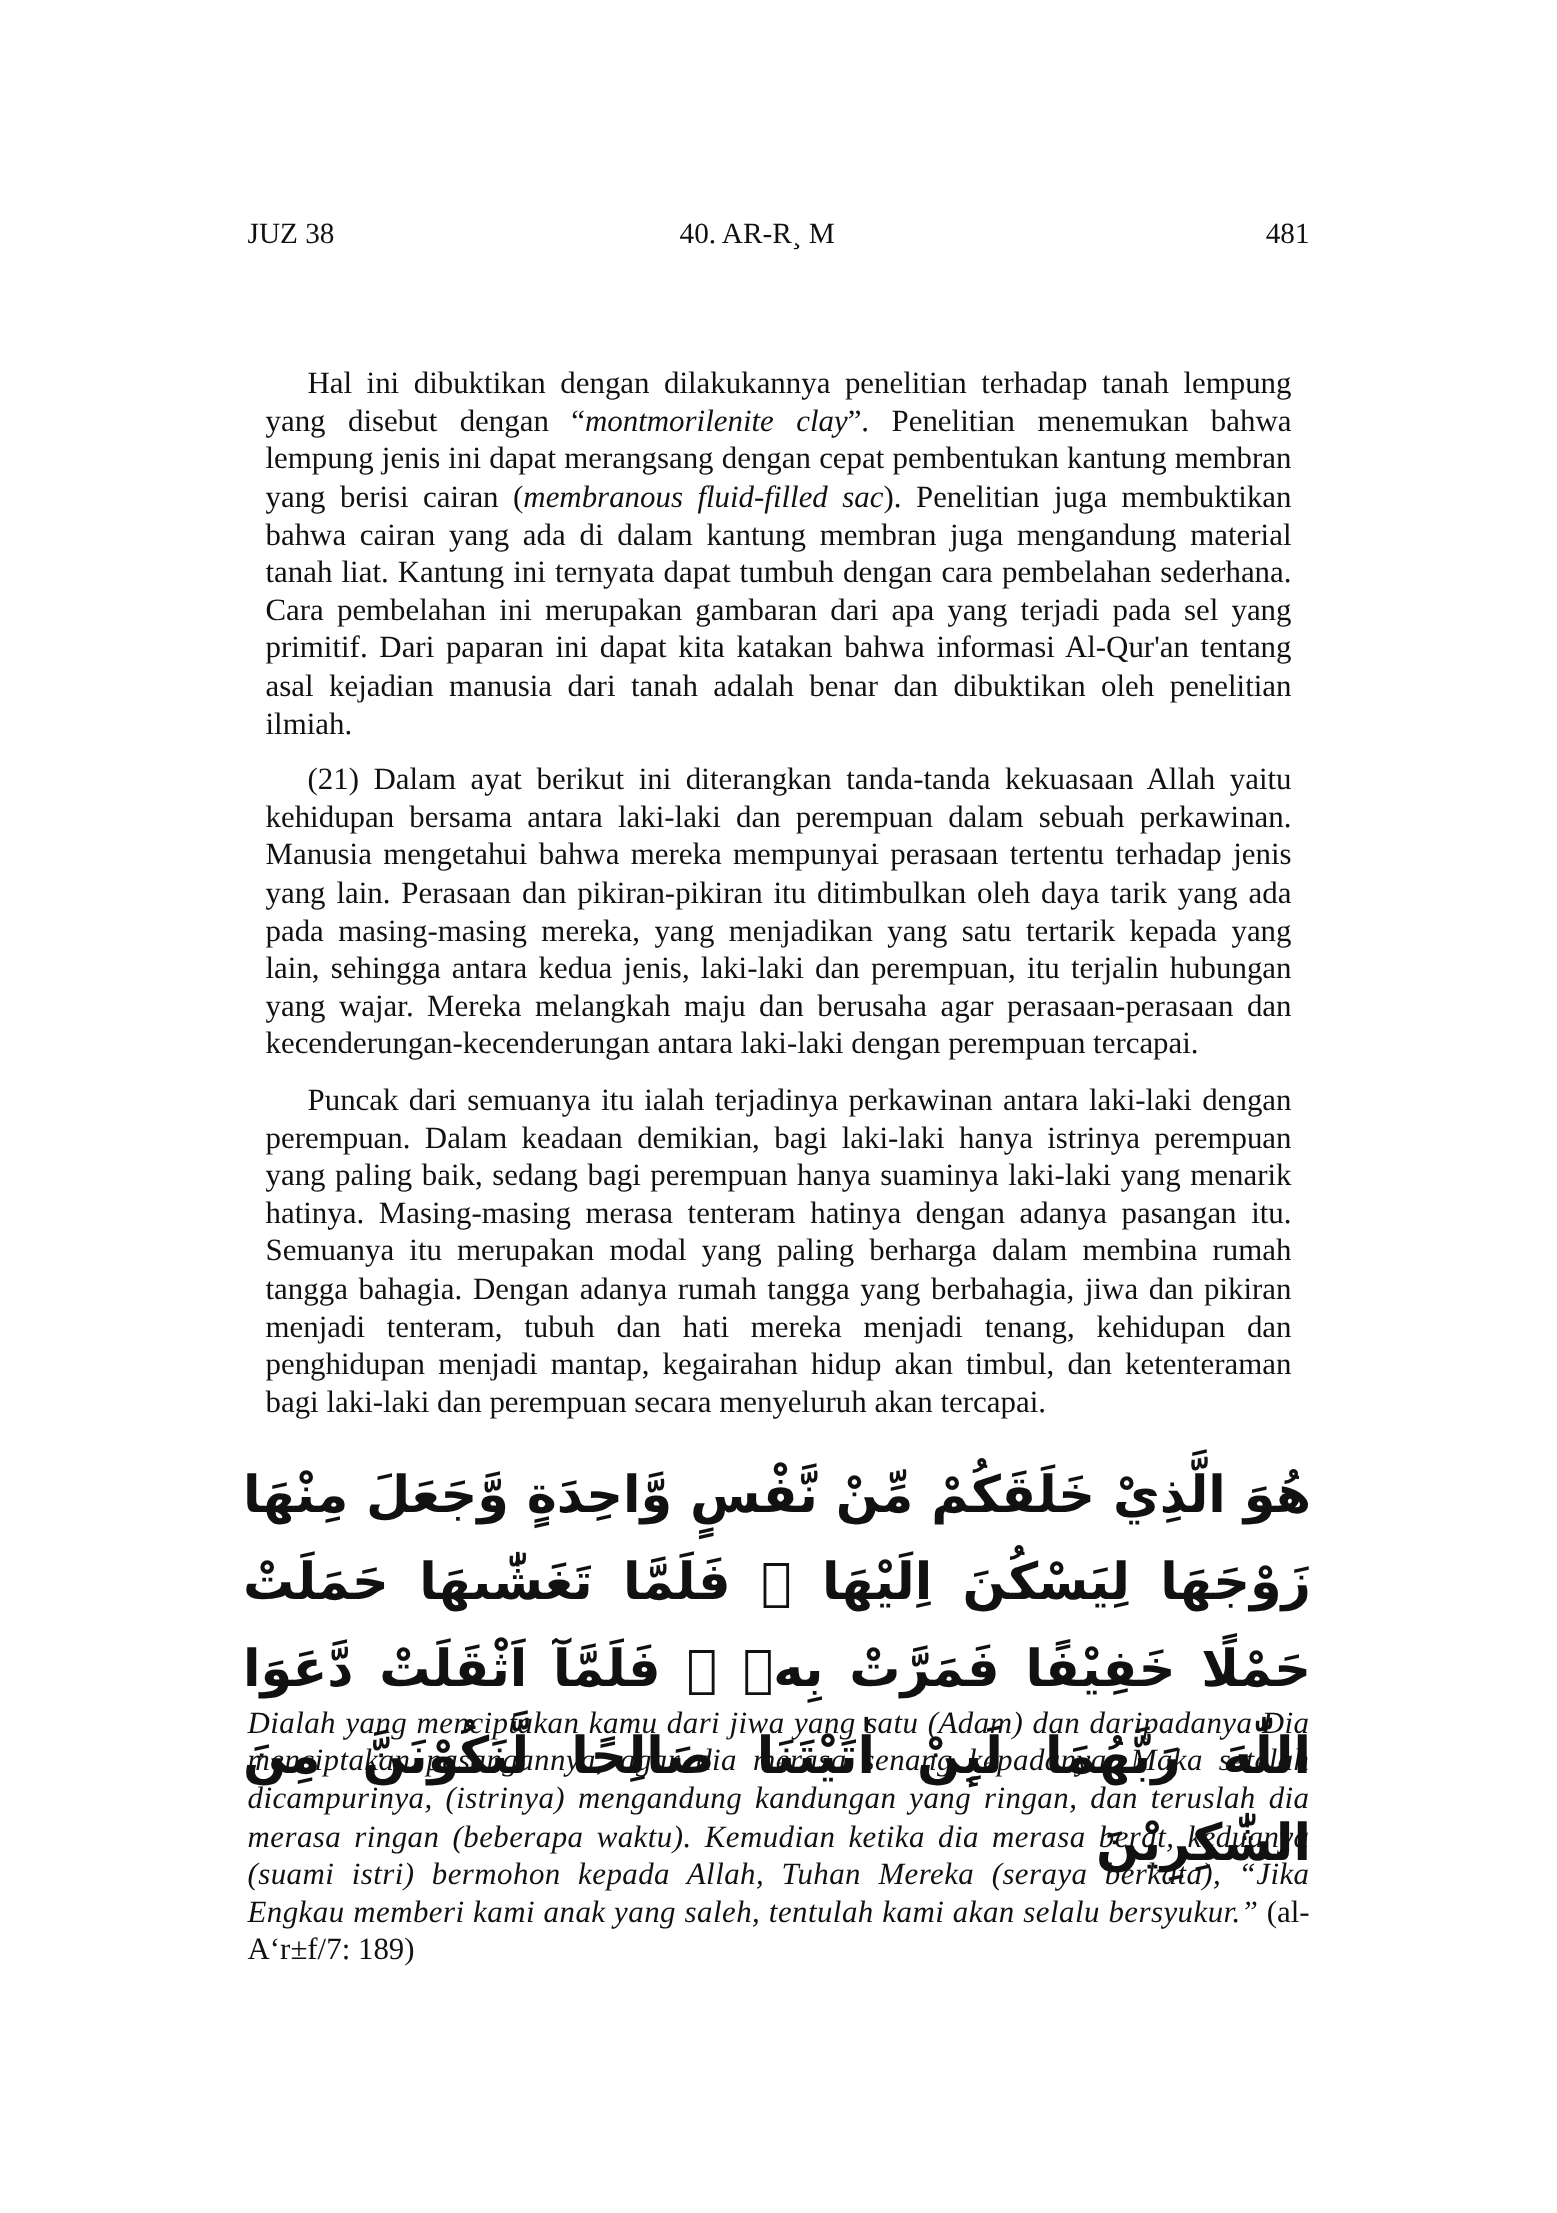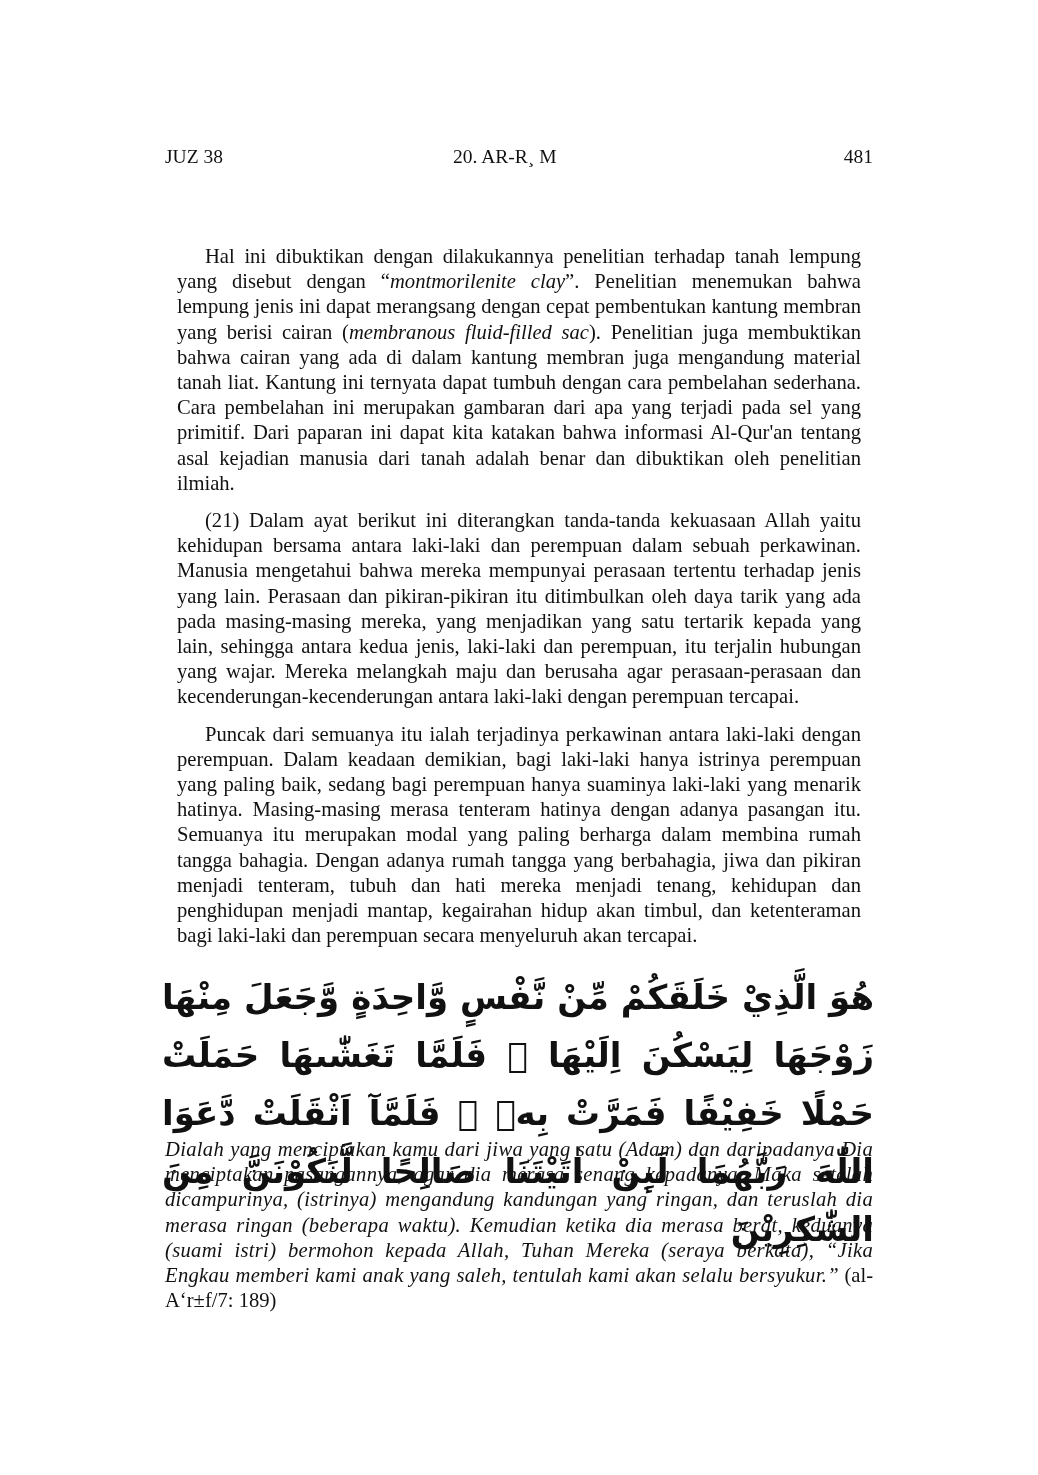--- a/index.html
+++ b/index.html
@@ -15,21 +15,21 @@
             text-align-last: right; font-family: "DejaVu Sans", sans-serif; font-size: 34px; line-height: 58px; font-weight: bold; }
   .translation { position: absolute; top: 1137px; left: 165px; width: 708px; font-size: 20.6px; line-height: 25.2px;
                  text-align: justify; margin: 0; }
   .translation .it { font-style: italic; letter-spacing: 0.3px; }
 </style>
 </head>
 <body>
 
 <div class="header">
   <span class="juz">JUZ 38</span>
-  <span class="surah">20. AR-R¸ M</span>
+  <span class="surah">40. AR-R¸ M</span>
   <span class="page">481</span>
 </div>
 
 <div class="body">
   <p>
     <span>Hal ini dibuktikan dengan dilakukannya penelitian terhadap tanah lempung yang disebut dengan “</span><i>montmorilenite clay</i><span>”.  Penelitian menemukan bahwa lempung jenis ini dapat merangsang dengan cepat pembentukan kantung membran yang berisi cairan (</span><i>membranous fluid-filled sac</i><span>).  Penelitian juga membuktikan bahwa cairan yang ada di dalam kantung membran juga mengandung material tanah liat.  Kantung ini ternyata dapat tumbuh dengan cara pembelahan sederhana.  Cara pembelahan ini merupakan gambaran dari apa yang terjadi pada sel yang primitif. Dari paparan ini dapat kita katakan bahwa informasi Al-Qur'an tentang asal kejadian manusia dari tanah adalah benar dan dibuktikan oleh penelitian ilmiah.</span>
   </p>
   <p>(21) Dalam ayat berikut ini diterangkan tanda-tanda kekuasaan Allah yaitu kehidupan bersama antara laki-laki dan perempuan dalam sebuah perkawinan. Manusia mengetahui bahwa mereka mempunyai perasaan tertentu terhadap jenis yang lain. Perasaan dan pikiran-pikiran itu ditimbul­kan oleh daya tarik yang ada pada masing-masing mereka, yang menjadikan yang satu tertarik kepada yang lain, sehingga antara kedua jenis, laki-laki dan perempuan, itu terjalin hubungan yang wajar. Mereka melangkah maju dan berusaha agar perasaan-perasaan dan kecenderungan-kecenderungan antara laki-laki dengan perempuan tercapai.</p>
   <p>Puncak dari semuanya itu ialah terjadinya perkawinan antara laki-laki dengan perempuan. Dalam keadaan demikian, bagi laki-laki hanya istrinya perempuan yang paling baik, sedang bagi perempuan hanya suaminya laki-laki yang menarik hatinya. Masing-masing merasa tenteram hatinya dengan adanya pasangan itu. Semuanya itu merupakan modal yang paling berharga dalam membina rumah tangga bahagia. Dengan adanya rumah tangga yang berbahagia, jiwa dan pikiran menjadi tenteram, tubuh dan hati mereka menjadi tenang, kehidupan dan penghidupan menjadi mantap, kegairahan hidup akan timbul, dan ketenteraman bagi laki-laki dan perempuan secara menyeluruh akan tercapai.</p>
 </div>

